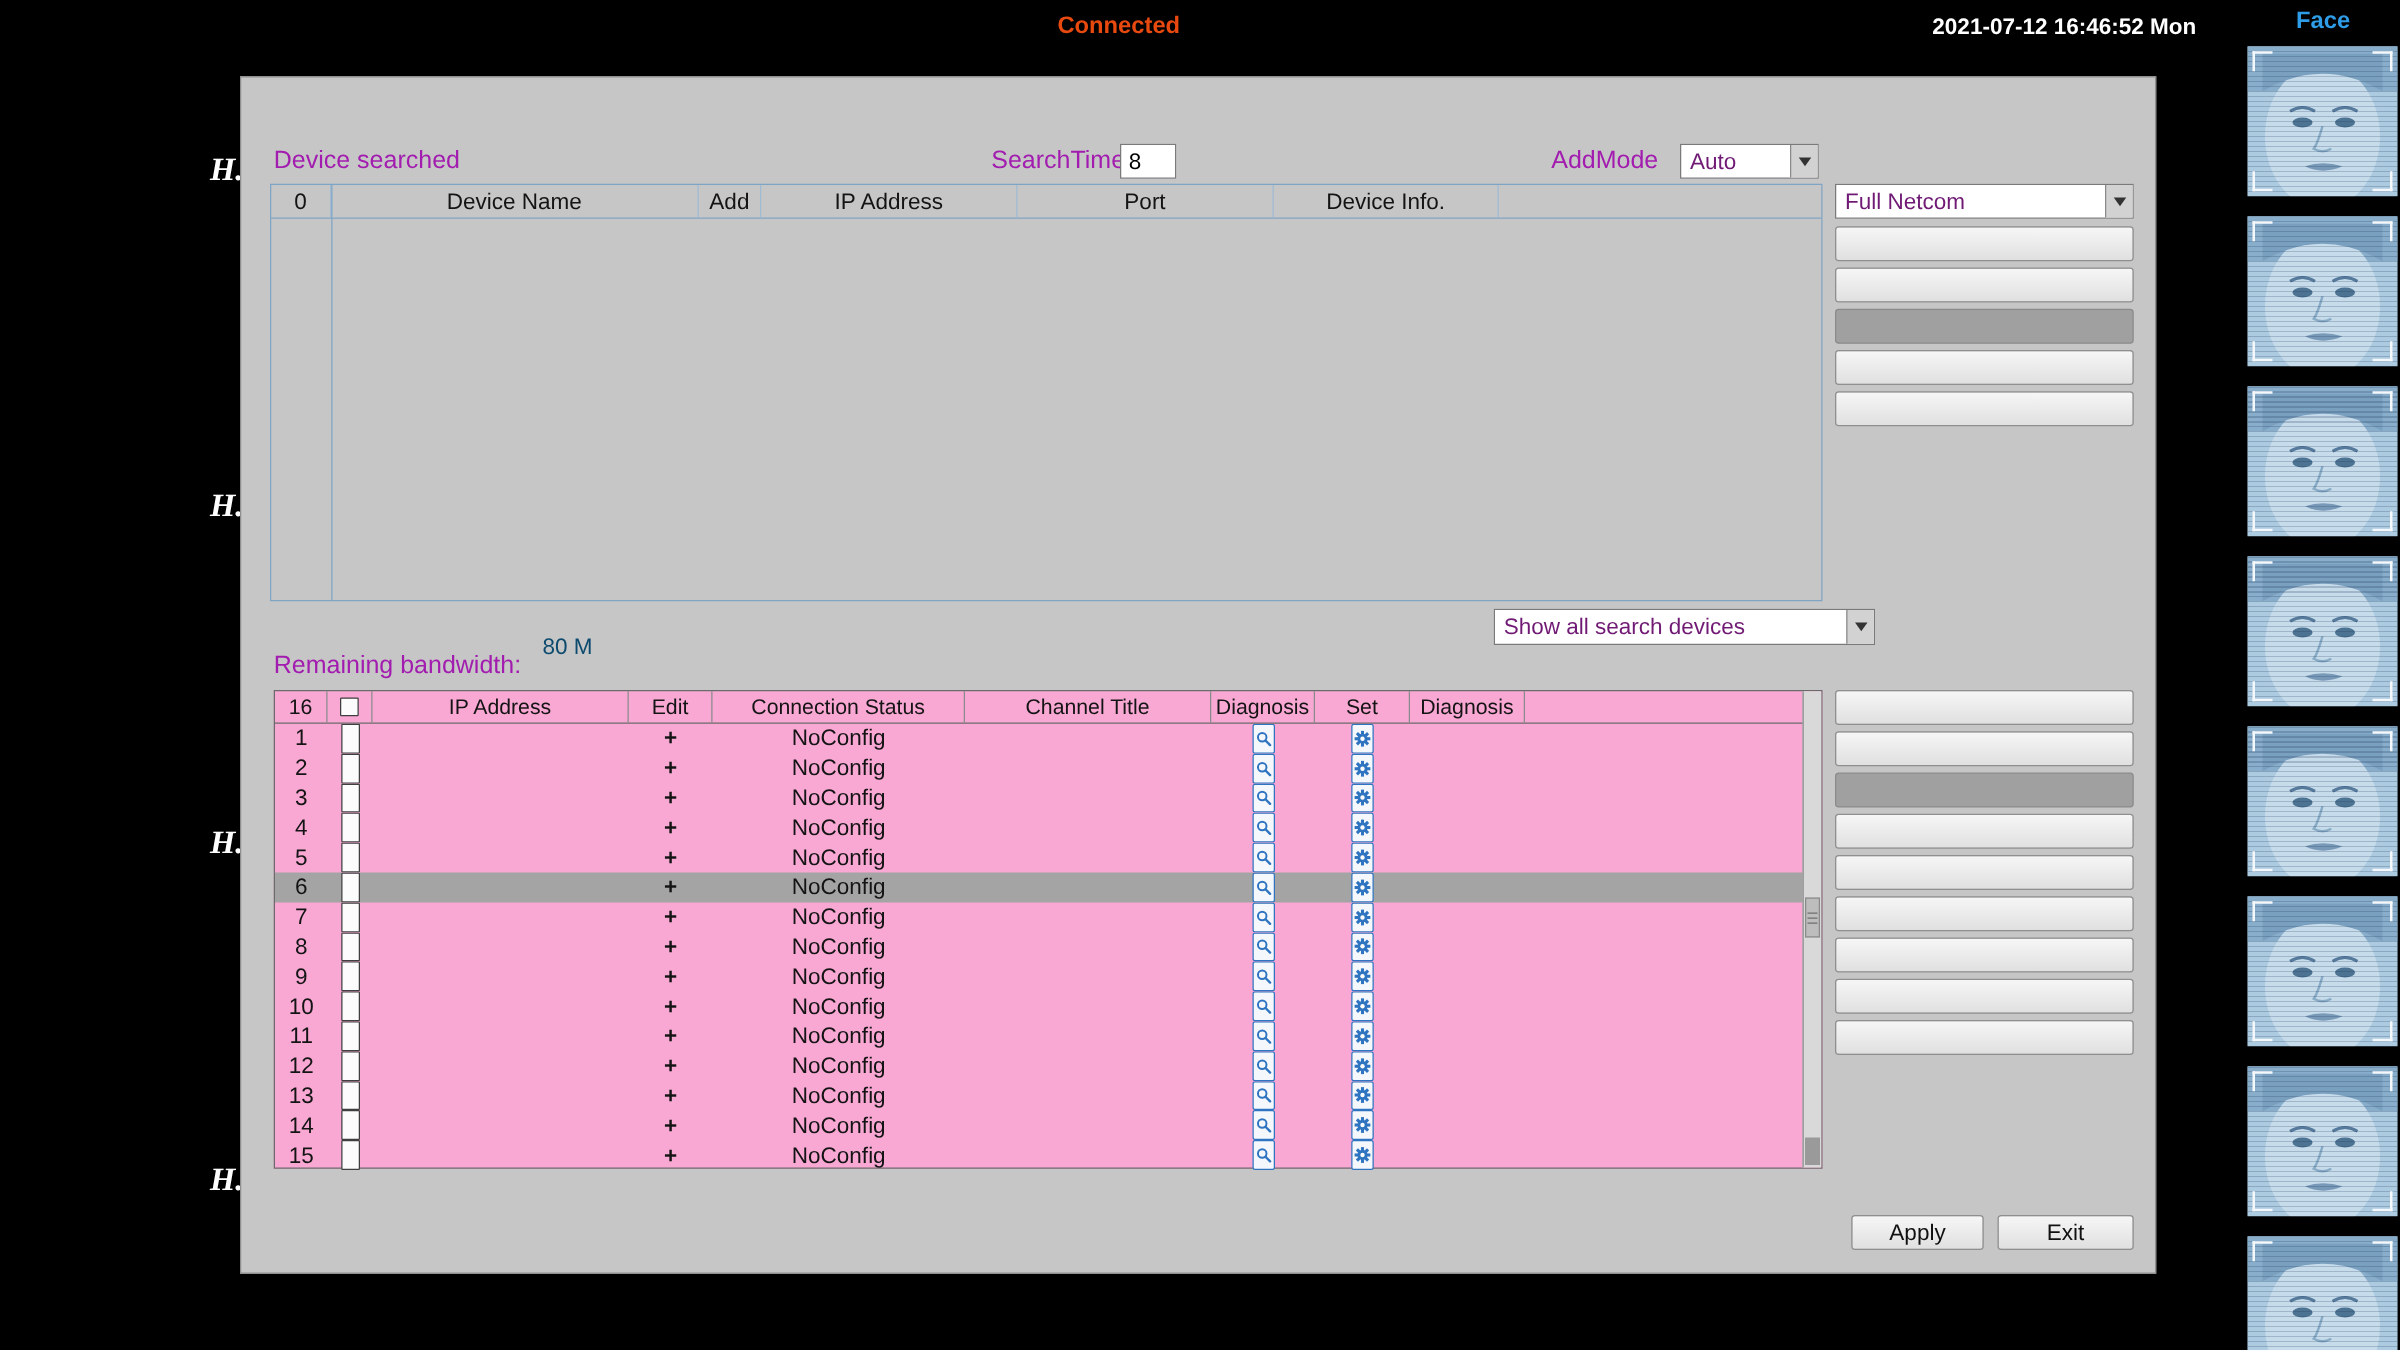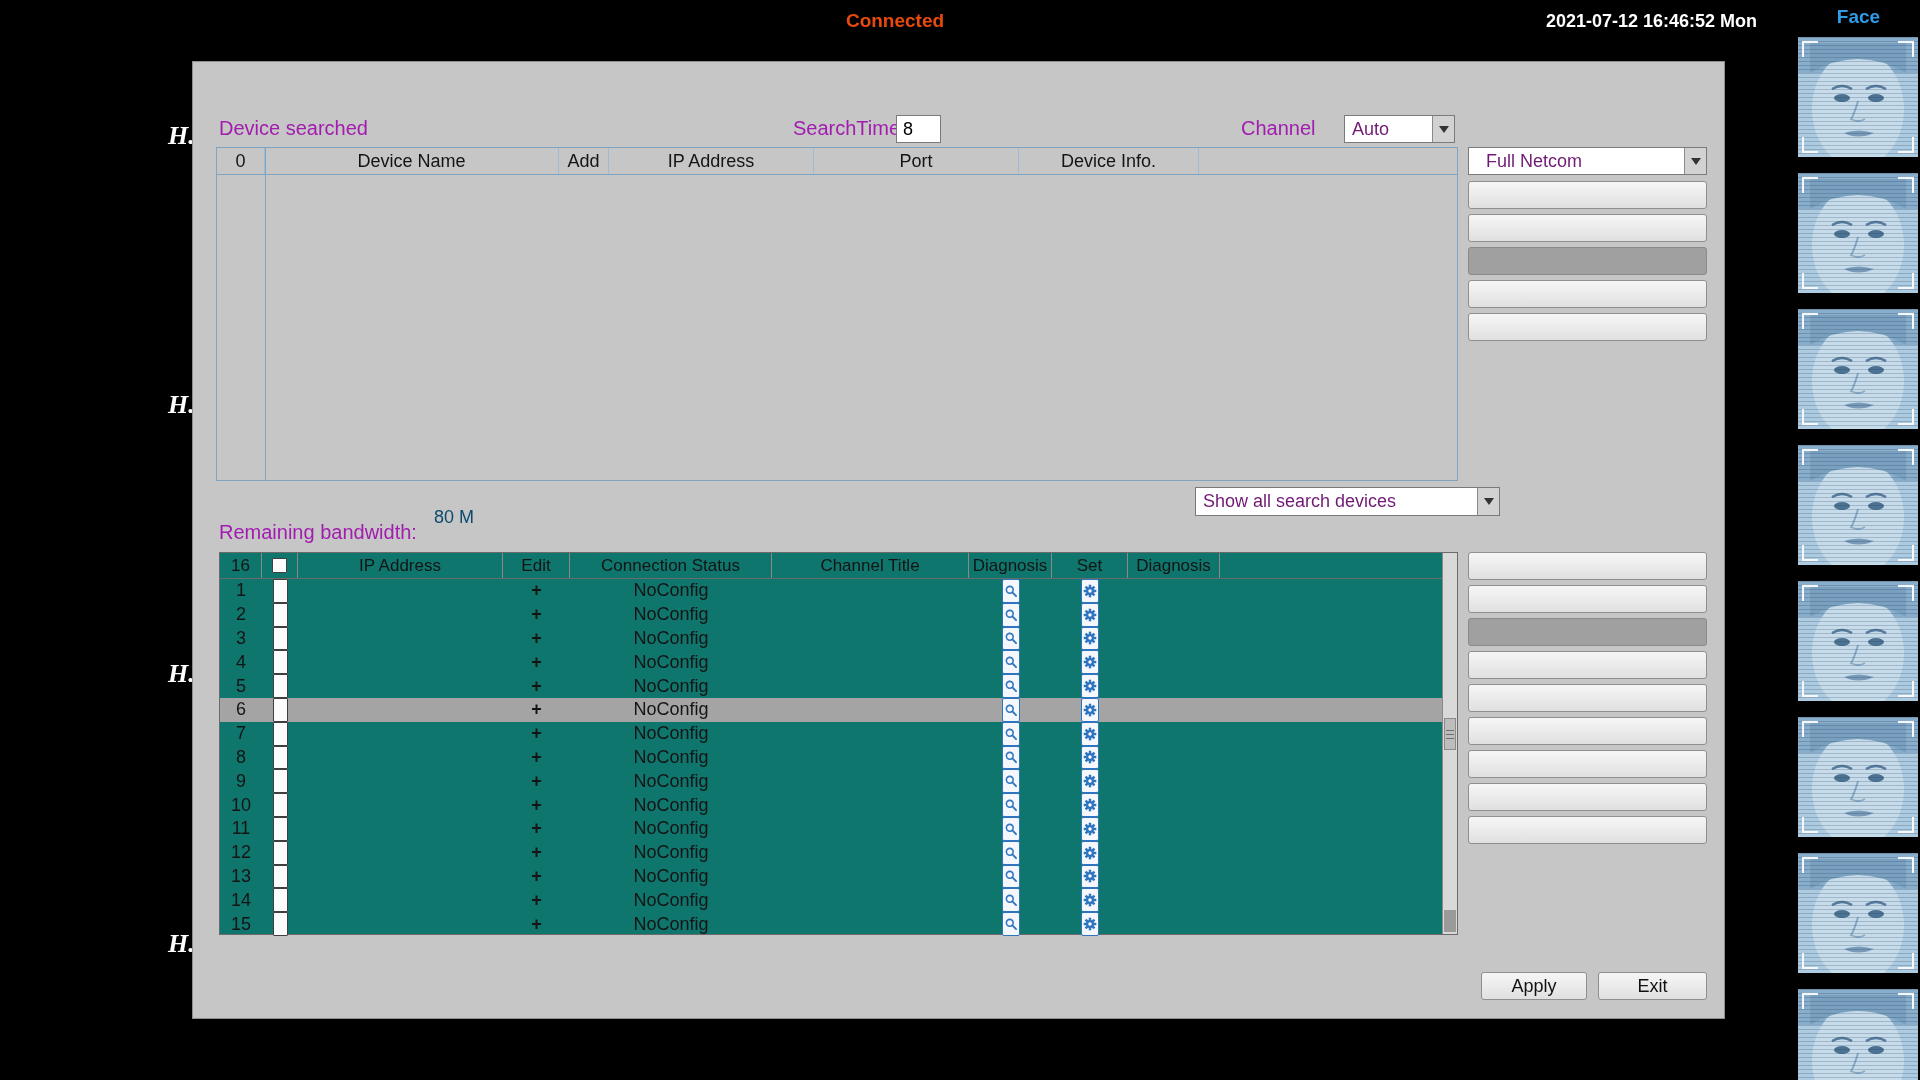--- a/index.html
+++ b/index.html
@@ -36,21 +36,21 @@
   .dev-searched { left:26px; top:56px; }
   .st-label { left:600px; top:56px; }
   .st-input { position:absolute; left:703px; top:53px; width:45px; height:28px; background:#fff; border:1px solid #7a7a7a; font-size:18px; padding-left:6px; font-family:"Liberation Sans", sans-serif; }
   .am-label { left:1048px; top:56px; }
 
   .dd { position:absolute; background:#fff; border:1px solid #7a7a7a; display:flex; align-items:stretch; }
   .dd-val { flex:1; display:flex; align-items:center; padding-left:7px; font-size:18px; color:#701a75; white-space:nowrap; overflow:hidden; }
   .dd-btn { width:22px; background:#d2d2d2; border-left:1px solid #8a8a8a; display:flex; align-items:center; justify-content:center; }
   .tri { width:0; height:0; border-left:5px solid transparent; border-right:5px solid transparent; border-top:7px solid #333; }
   .am-dd { left:1151px; top:53px; width:111px; height:28px; }
-  .proto-dd { left:1275px; top:85px; width:239px; height:28px;padding-left:10px; }
+  .proto-dd { left:1275px; top:85px; width:239px; height:28px; }
   .show-dd { left:1002px; top:425px; width:305px; height:29px; }
 
   
   .utable { position:absolute; left:23px; top:85px; width:1242px; height:334px; border:1px solid #7fa5c5; }
   .ut-head { display:flex; height:27px; align-items:center; border-bottom:1px solid #7fa5c5; }
   .ut-head span { display:flex; align-items:center; justify-content:center; height:100%; font-size:18px; color:#141414; border-right:1px solid #9ebbd3; overflow:hidden; white-space:nowrap; flex-shrink:0; }
   .ut-c0{width:48px} .ut-c1{width:294px} .ut-c2{width:50px} .ut-c3{width:205px} .ut-c4{width:205px} .ut-c5{width:180px}
   .ut-fill{flex:1; border-right:none !important;}
   .ut-vline { position:absolute; left:48px; top:0; bottom:0; width:1px; background:#7fa5c5; }
   .ut-body { height:306px; }
@@ -60,21 +60,21 @@
   .btn.disabled { background:#a0a0a0; color:#cccccc; border-color:#8a8a8a; }
   .btncol { position:absolute; width:239px; }
   .btncol .btn { width:100%; margin-bottom:5px; }
   .btncol.top { left:1275px; top:119px; }
   .btncol.bottom { left:1275px; top:490px; }
 
   .bw-label { left:26px; top:460px; }
   .bw-val { position:absolute; left:241px; top:445px; font-size:18px; color:#0c4a6e; white-space:nowrap; }
 
   
-  .ltable { position:absolute; left:26px; top:490px; width:1239px; height:383px; border:1px solid #6b6b6b; background:#0f766e; }
+  .ltable { position:absolute; left:26px; top:490px; width:1239px; height:383px; border:1px solid #6b6b6b; background:#f9a8d4; }
   .lt-head { display:flex; height:26px; border-bottom:1px solid #6b6b6b; width:1224px; }
   .lt-head span.hc { display:flex; align-items:center; justify-content:center; height:100%; font-size:17px; color:#141414; border-right:1px solid #8a8a8a; overflow:hidden; white-space:nowrap; flex-shrink:0; }
   .lt-fill { flex:1; border-right:none !important; }
   .lt-c0{width:42px} .lt-c1{width:36px} .lt-c2{width:205px} .lt-c3{width:67px} .lt-c4{width:202px}
   .lt-c5{width:197px} .lt-c6{width:83px} .lt-c7{width:76px} .lt-c8{width:92px}
   .lt-body { width:1224px; }
   .lt-row { display:flex; height:23.8px; align-items:center; }
   .lt-row span { display:flex; align-items:center; justify-content:center; height:100%; font-size:18px; color:#141414; flex-shrink:0; overflow:hidden; }
   .lt-row.highlight { background:#a4a4a4; }
   .plus { font-size:22px; font-weight:bold; color:#1c1c1c; }
@@ -269,21 +269,21 @@
 
         </div>
       </div>
   </div>
 
   <div class="dialog">
 
     <span class="lbl dev-searched">Device searched</span>
     <span class="lbl st-label">SearchTime</span>
     <input class="st-input" value="8" style="">
-    <span class="lbl am-label">Channel</span>
+    <span class="lbl am-label">AddMode</span>
     <div class="dd am-dd">
       <span class="dd-val">Auto</span>
       <span class="dd-btn">
           <span class="tri"></span>
         </span>
     </div>
 
     <div class="utable">
       <div class="ut-head">
         <span class="ut-c0">0</span>

